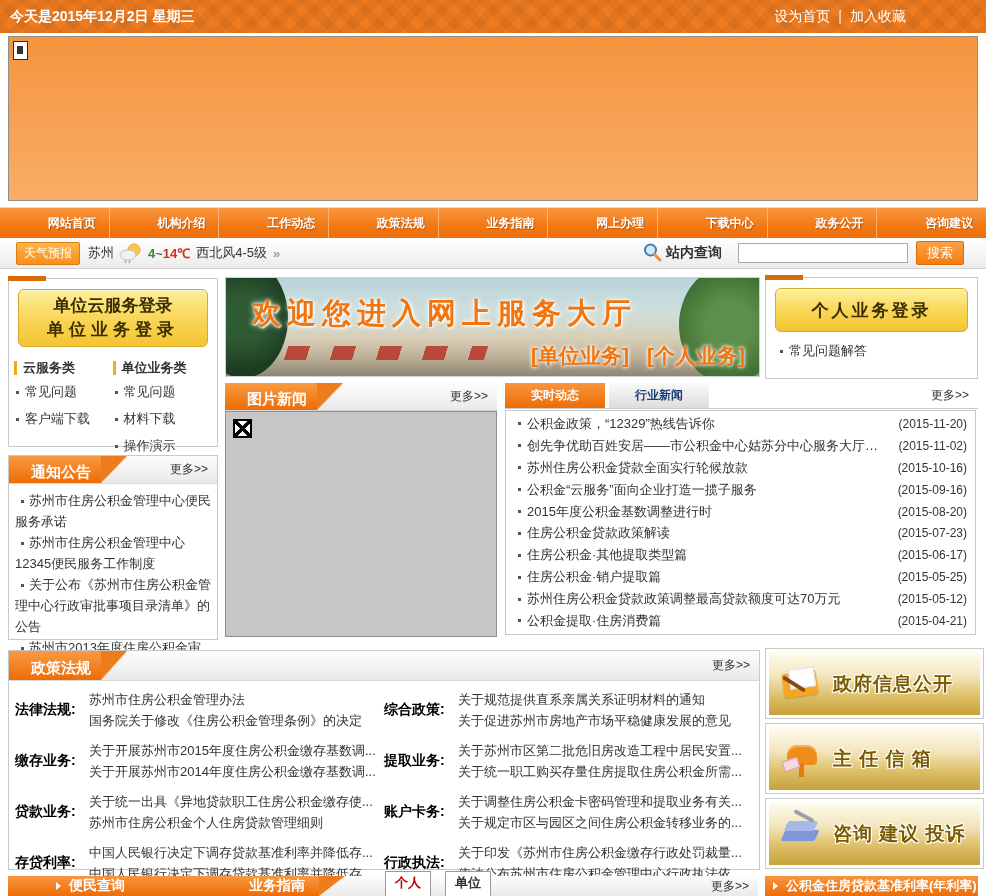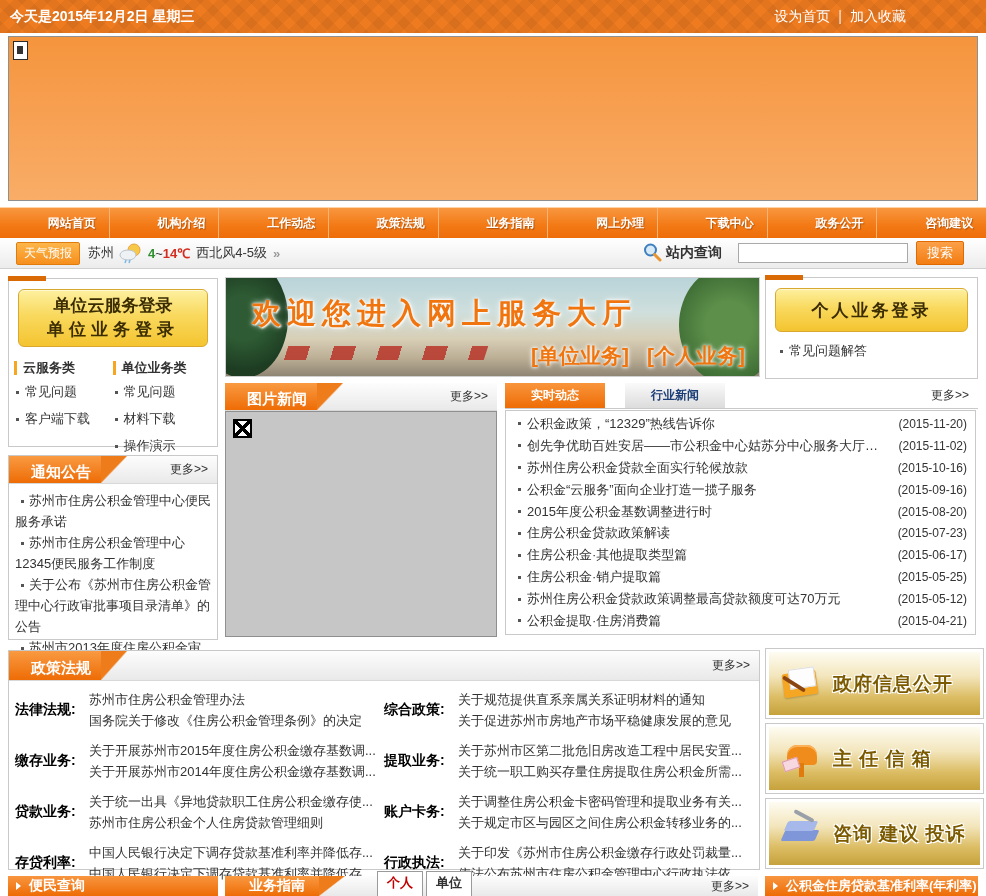--- a/index.html
+++ b/index.html
@@ -95,21 +95,21 @@
   .pn-img{position:absolute;left:0;top:28px;width:270px;height:224px;background:#c6c6c6;border:1px solid #8f8f8f;}
   .pn-broken{position:absolute;left:7px;top:7px;width:15px;height:15px;background:#fff;border:2px solid #000;
     background-image:linear-gradient(45deg,transparent 42%,#000 42% 58%,transparent 58%),
                      linear-gradient(-45deg,transparent 42%,#000 42% 58%,transparent 58%);}
 
   
   .news{position:absolute;left:505px;top:383px;width:473px;height:254px;}
   .news-tabs{display:flex;height:25px;border-bottom:1px solid #c9c9c9;background:#fff;}
   .ntab{display:flex;align-items:center;justify-content:center;width:100px;font-size:12px;font-weight:bold;}
   .ntab.active{background:linear-gradient(180deg,#f9953c 0%,#ee6c05 100%);color:#fff;}
-  .ntab.idle{background:linear-gradient(180deg,#fafafa 0%,#dcdcdc 100%);color:#1c3f77;margin-left:20px;}
+  .ntab.idle{background:linear-gradient(180deg,#fafafa 0%,#dcdcdc 100%);color:#1c3f77;margin-left:4px;}
   .news-list{position:absolute;left:0;top:27px;width:471px;height:225px;border:1px solid #c9c9c9;background:#fff;
     display:flex;flex-direction:column;justify-content:space-around;padding:2px 0;box-sizing:border-box;}
   .news-row{display:flex;align-items:center;font-size:13px;padding:0 8px 0 12px;}
   .news-title{flex:1;white-space:nowrap;overflow:hidden;text-overflow:ellipsis;margin-right:8px;}
   .news-date{font-size:12px;color:#333;}
 
   
   .personal-box{left:765px;top:277px;width:211px;height:100px;}
   .p-btn{position:absolute;left:9px;top:10px;width:191px;height:42px;border:1px solid #d9a92f;border-radius:6px;
     background:linear-gradient(180deg,#fdf0a0 0%,#f9d95e 45%,#f4c430 100%);
@@ -140,26 +140,26 @@
   .fold-pen{position:absolute;left:2px;top:20px;width:26px;height:4px;background:#8b4513;transform:rotate(32deg);border-radius:2px;}
   .mb-box{position:absolute;left:8px;top:8px;width:30px;height:20px;background:#f08c1b;border-radius:10px 10px 4px 4px;box-shadow:inset 0 2px 0 #fbb25a;}
   .mb-pole{position:absolute;left:20px;top:26px;width:5px;height:14px;background:#e07c0e;}
   .mb-flag{position:absolute;left:4px;top:22px;width:14px;height:9px;background:#f7d7e0;border:1px solid #d9a;transform:rotate(-18deg);}
   .bk-b1{position:absolute;left:4px;top:18px;width:34px;height:11px;background:#7f96d8;transform:skewX(-24deg);border-radius:2px;}
   .bk-b2{position:absolute;left:7px;top:9px;width:30px;height:10px;background:#a7b8ea;transform:skewX(-24deg);border-radius:2px;}
   .bk-pen{position:absolute;left:14px;top:2px;width:22px;height:4px;background:#9aa0a8;transform:rotate(28deg);border-radius:2px;}
 
   
   .bm-left{position:absolute;left:8px;top:876px;width:210px;height:20px;display:flex;align-items:center;
-    background:linear-gradient(180deg,#f8953f 0%,#ee6c05 100%);color:#fff;font-size:14px;font-weight:bold;}
+    background:linear-gradient(180deg,#f8953f 0%,#ee6c05 100%);color:#fff;font-size:14px;font-weight:bold;padding-left:40px;}
   .tri{width:0;height:0;border-left:5px solid #fff;border-top:4px solid transparent;border-bottom:4px solid transparent;margin:0 8px 0 8px;}
   .bm-mid{position:absolute;left:225px;top:876px;width:533px;height:20px;display:flex;align-items:stretch;
     background:linear-gradient(180deg,#fdfdfd 0%,#e9e9e9 100%);border-bottom:1px solid #d8d8d8;}
   .bm-mid .sec-tab{font-size:14px;padding:0 14px 0 24px;}
-  .bm-tabs{display:flex;align-items:flex-end;gap:3px;margin-left:32px;}
+  .bm-tabs{display:flex;align-items:flex-end;gap:14px;margin-left:40px;}
   .btab{border:1px solid #9a9a9a;border-bottom:none;background:#fff;font-size:13px;font-weight:bold;
     padding:2px 9px 4px 9px;}
   .btab.red{color:#c00000;}
   .bm-rate{position:absolute;left:765px;top:876px;width:213px;height:20px;display:flex;align-items:center;
     background:linear-gradient(180deg,#f8953f 0%,#ee6c05 100%);color:#fff;font-size:13px;font-weight:bold;}
 </style>
 </head>
 <body>
 
 <div class="page">

